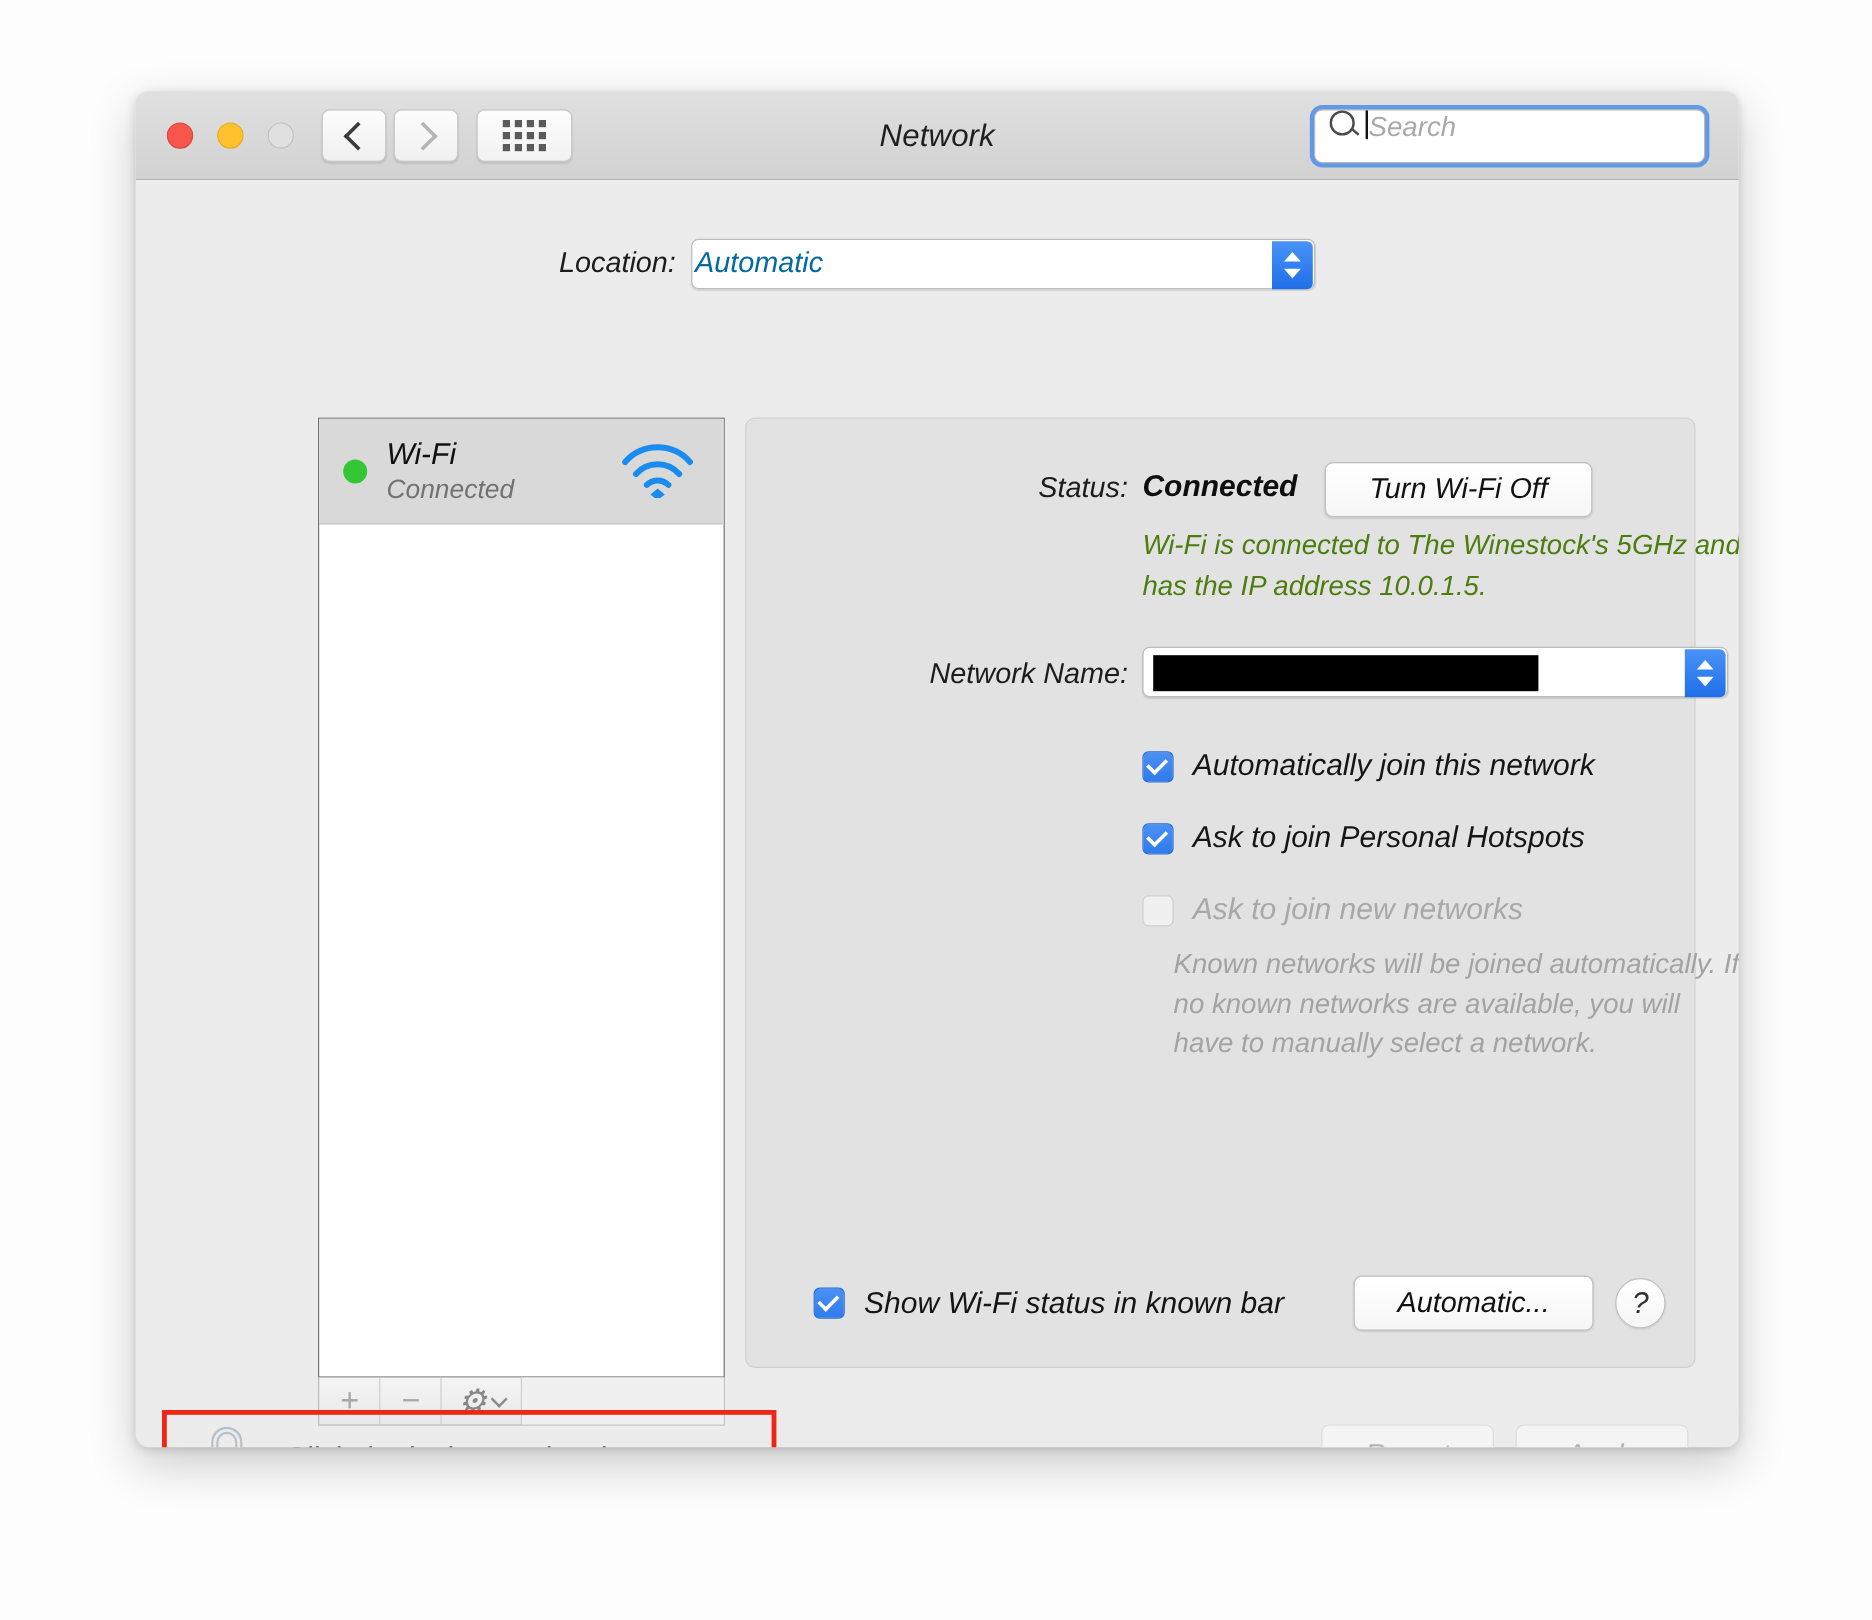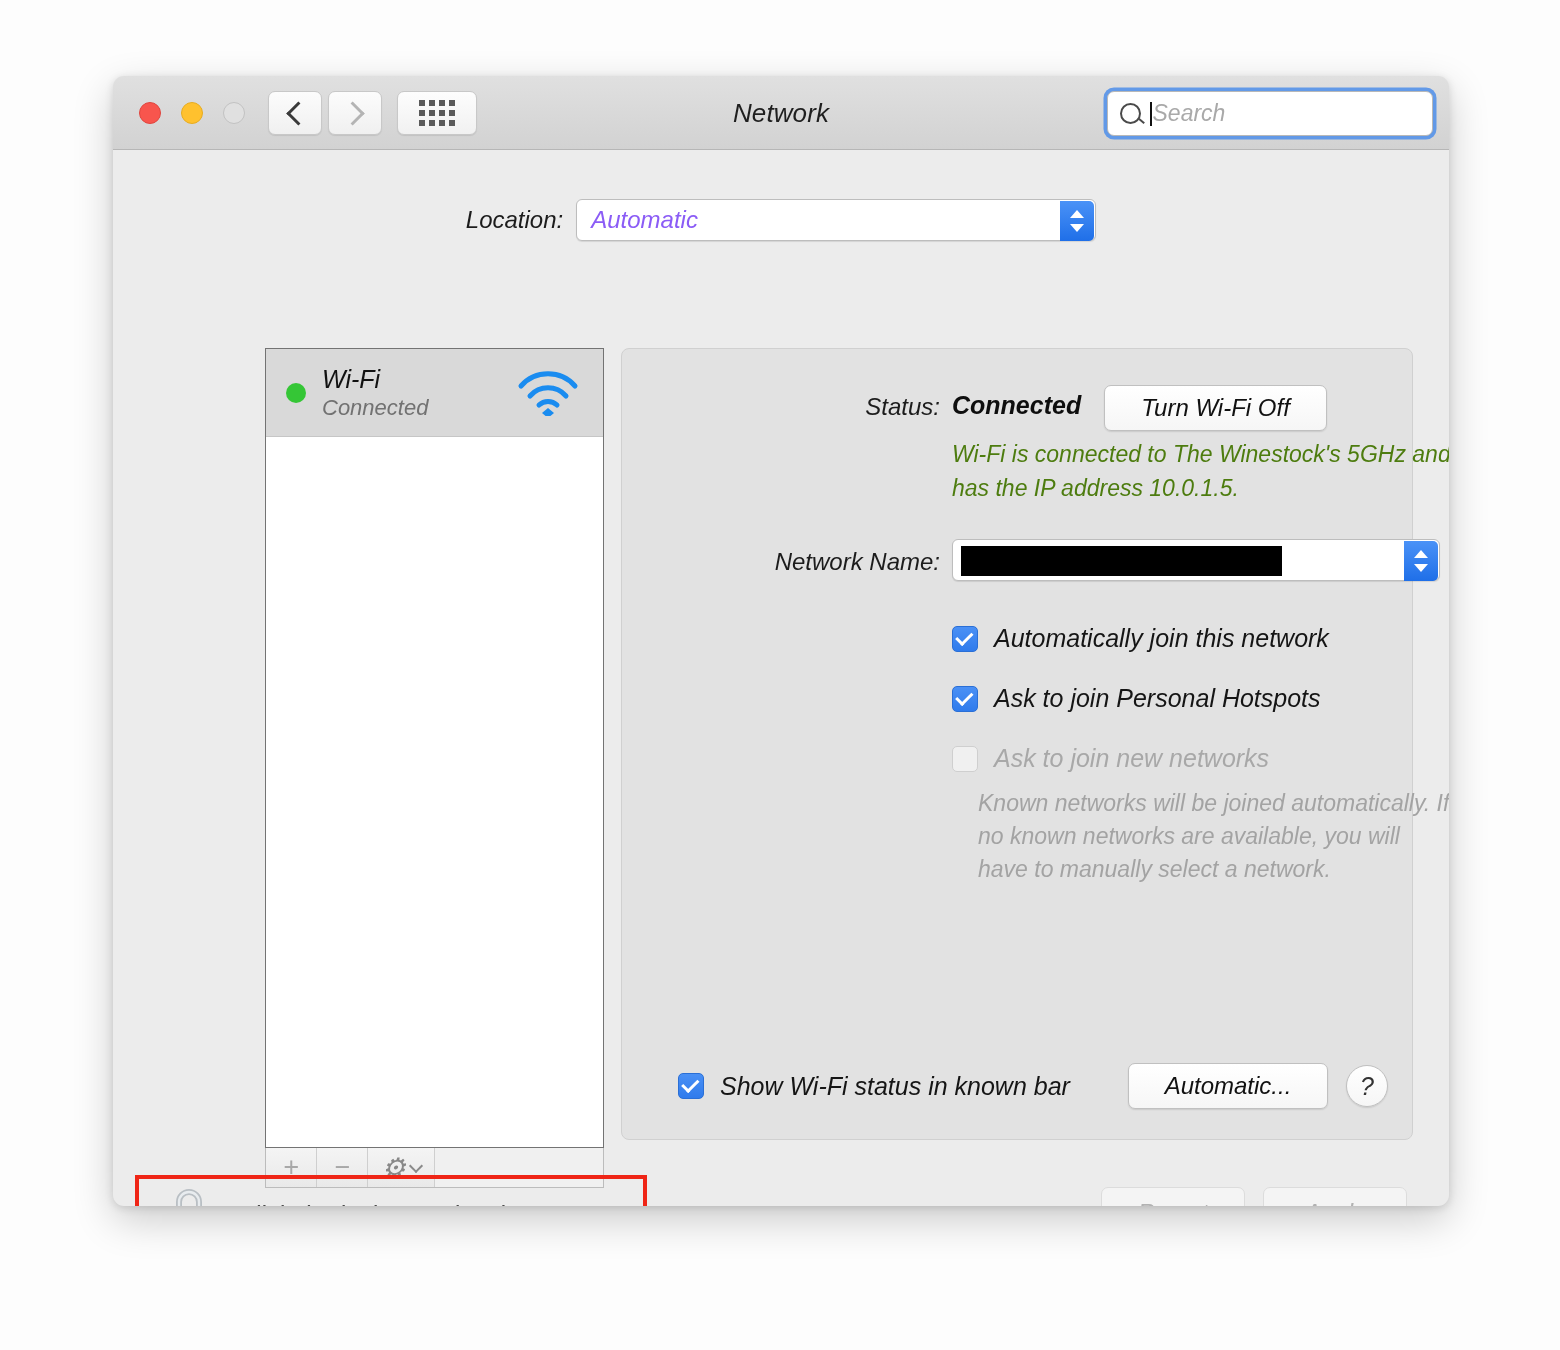--- a/index.html
+++ b/index.html
@@ -115,30 +115,29 @@
     position: absolute;
     left: 0; right: 0; top: 22px;
     text-align: center;
     font-size: 26px;
     color: #1f1f1f;
     letter-spacing: 0.1px;
   }
 
   .searchwrap {
     position: absolute;
-    right: 16px;
+    right: 28px;
     top: 15px;
     width: 326px;
     height: 45px;
     border-radius: 7px;
     background: #ffffff;
     border: 1px solid #b8b8b8;
     box-shadow: 0 0 0 3.5px rgba(92,150,232,0.95);
     display: flex;
-    align-items: center;
     box-sizing: border-box;
     padding-left: 12px;
   }
   .mag {
     width: 17px; height: 17px;
     border: 2.2px solid #4a4a4a;
     border-radius: 50%;
     position: relative;
     flex: none;
   }
@@ -186,22 +185,22 @@
     background: #ffffff;
     border: 1px solid #bdbdbd;
     border-radius: 6px;
     box-shadow: 0 1px 1px rgba(0,0,0,0.10);
     display: flex;
     align-items: center;
     box-sizing: border-box;
   }
   .popup .ptext {
     font-size: 24px;
-    color: #8b5cf6;
-    padding-left: 14px;
+    color: #0369a1;
+    padding-left: 2px;
   }
   .stepper {
     position: absolute;
     right: 1px; top: 1px;
     width: 34px;
     height: 40px;
     background: linear-gradient(180deg, #4a92f7 0%, #1f6fe8 100%);
     border-radius: 0 5px 5px 0;
     display: flex;
     flex-direction: column;

